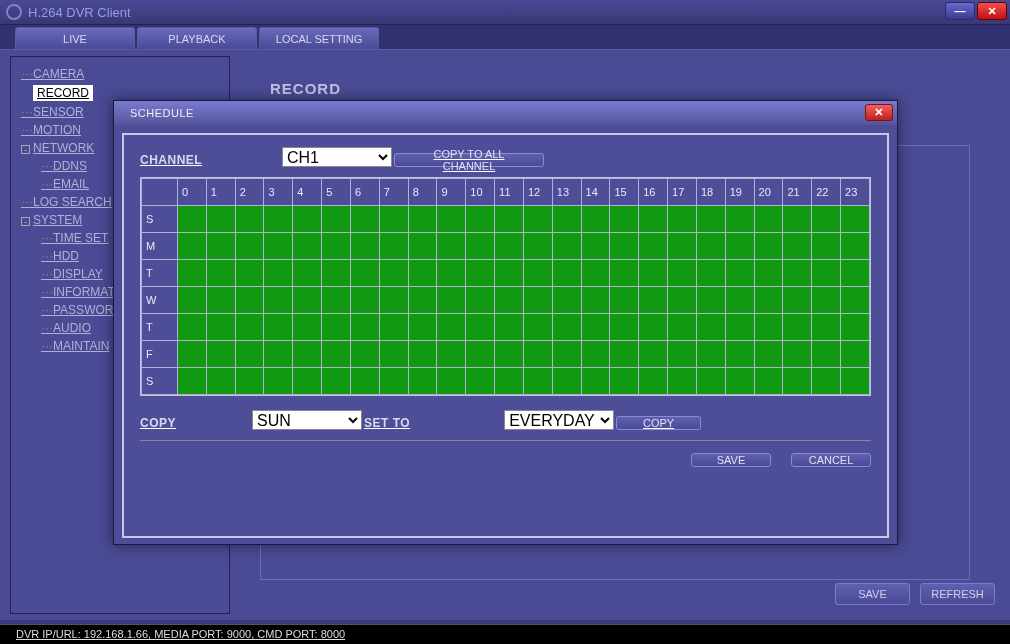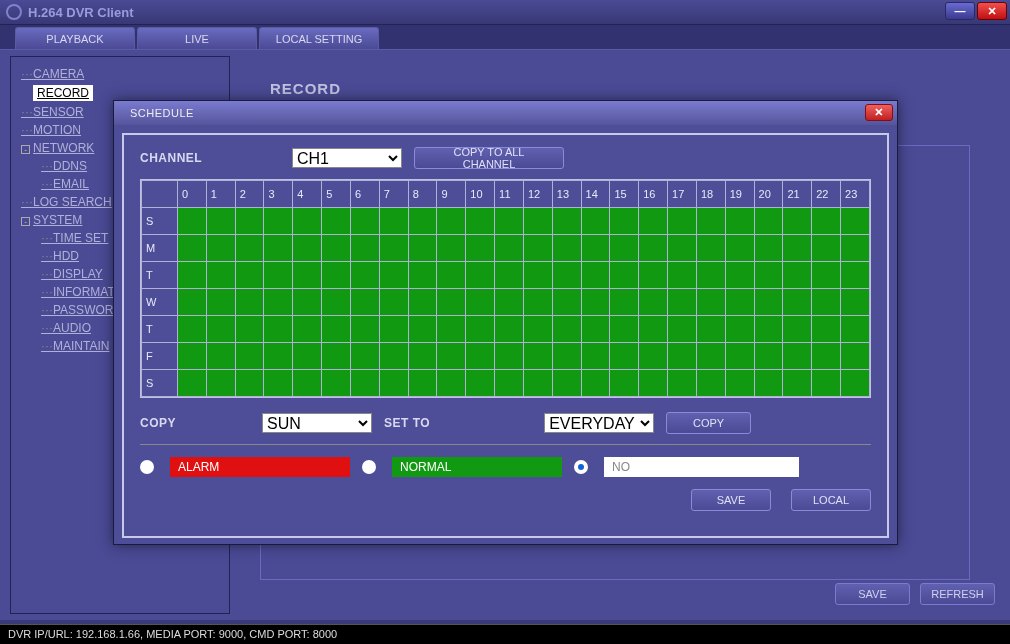--- a/index.html
+++ b/index.html
@@ -20,21 +20,21 @@
     border-bottom: 1px solid #222255;
     display: flex;
     align-items: center;
     padding-left: 6px;
     position: relative;
   }
   .app-logo {
     width: 16px; height: 16px; border: 2px solid #8080cc; border-radius: 50%;
     margin-right: 6px; display: inline-block;
   }
-  .app-title { color: #9a9adf; font-size: 13px; font-weight: bold; }
+  .app-title { color: #9a9adf; font-size: 13px; font-weight: normal; }
   .win-controls { position: absolute; right: 3px; top: 2px; display: flex; gap: 2px; }
   .win-btn {
     width: 30px; height: 18px; border-radius: 3px;
     display: flex; align-items: center; justify-content: center;
     font-weight: bold; font-size: 11px;
   }
   .win-min { background: linear-gradient(#6a6ad0,#3a3a90); border:1px solid #2a2a60; color:#fff; }
   .win-close { background: linear-gradient(#f05050,#c01010); border:1px solid #700000; color:#fff; }
 
   
@@ -115,30 +115,30 @@
     position:absolute; right:4px; top:3px; width:28px; height:17px;
     background: linear-gradient(#f06060,#c02020); border:1px solid #801010;
     border-radius:3px; color:#fff; display:flex; align-items:center; justify-content:center;
     font-size:11px; font-weight:bold;
   }
   .dlg-body {
     border: 2px solid #c8c8e8;
     margin: 8px; padding: 12px 16px;
     height: 405px;
   }
-  .row { display:flex; align-items:center; gap:12px; margin-bottom: 10px; }
+  .row { display:flex; align-items:flex-end; gap:2px; margin-bottom: 10px; text-decoration: underline; }
   .lbl { color:#d8d8f0; font-size:12px; font-weight:bold; letter-spacing:0.5px; }
   select.combo {
     height: 20px; font-size: 16px; background:#fff; border:1px solid #888;
     min-width: 110px;
   }
   .btn {
     background: linear-gradient(#6060b0,#4a4a95);
     border:1px solid #8a8ad8; color:#e0e0f8; font-size:11px;
-    height: 22px; padding: 0 14px; border-radius:3px;
+    height: 14px; padding: 0 14px; border-radius:3px;
     display:inline-flex; align-items:center; justify-content:center;
   }
 
   
   .grid-wrap { border:1px solid #c0c0e0; margin: 4px 0 14px 0; }
   .grid { border-collapse: collapse; width: 100%; table-layout: fixed; }
   .grid th, .grid td {
     border: 1px solid #b0b0d8;
     height: 27px; text-align: left; padding-left: 4px;
     font-size: 11px; font-weight: normal; color:#e8e8fa;
@@ -158,39 +158,40 @@
   .legend .swatch { height:20px; display:inline-flex; align-items:center; padding:0 8px; color:#fff; font-size:12px; }
   .swatch.alarm { background:#e01010; width:180px; }
   .swatch.normal { background:#129912; width:170px; }
   .swatch.no { background:#fff; color:#888; width:195px; }
 
   .dlg-actions { display:flex; justify-content:flex-end; gap:20px; margin-top: 12px; }
 
   
   .statusbar {
     position:absolute; bottom:0; left:0; right:0; height:20px;
-    background:#000; color:#ddd; font-size:11px; padding:3px 8px;
+    background:#000; color:#ddd; font-size:11px; padding:3px 16px;
     border-top:1px solid #555;
+    text-decoration:underline;
   }
 </style>
 </head>
 <body>
 
 <div class="titlebar">
   <span class="app-logo"></span>
   <span class="app-title">H.264 DVR Client</span>
   <div class="win-controls">
     <div class="win-btn win-min">—</div>
     <div class="win-btn win-close">✕</div>
   </div>
 </div>
 
 <div class="tabbar">
+  <div class="tab">LIVE</div>
   <div class="tab">PLAYBACK</div>
-  <div class="tab">LIVE</div>
   <div class="tab">LOCAL SETTING</div>
 </div>
 
 <div class="main">
   <div class="sidebar">
     <div class="tree-item"><span class="tree-prefix">···</span><span>CAMERA</span></div>
     <div style="padding:2px 0 2px 18px"><span class="tree-item selected">RECORD</span></div>
     <div class="tree-item"><span class="tree-prefix">···</span><span>SENSOR</span></div>
     <div class="tree-item"><span class="tree-prefix">···</span><span>MOTION</span></div>
     <div class="tree-item"><span class="tree-toggle">-</span><span>NETWORK</span></div>
@@ -460,29 +461,21 @@
       <span class="lbl">SET TO</span>
       <span style="flex:0 0 90px"></span>
       <select class="combo">
         <option>EVERYDAY</option>
       </select>
       <button class="btn" style="width:85px">COPY</button>
     </div>
 
     <div class="divider"></div>
 
-    <div class="legend">
-      <span class="radio"></span>
-      <span class="swatch alarm">ALARM</span>
-      <span class="radio"></span>
-      <span class="swatch normal">NORMAL</span>
-      <span class="radio sel"></span>
-      <span class="swatch no">NO</span>
-    </div>
 
     <div class="dlg-actions">
       <button class="btn" style="width:80px">SAVE</button>
-      <button class="btn" style="width:80px">LOCAL</button>
+      <button class="btn" style="width:80px">CANCEL</button>
     </div>
   </div>
 </div>
 
 <div class="statusbar">DVR IP/URL: 192.168.1.66, MEDIA PORT: 9000, CMD PORT: 8000</div>
 
 </body></html>

